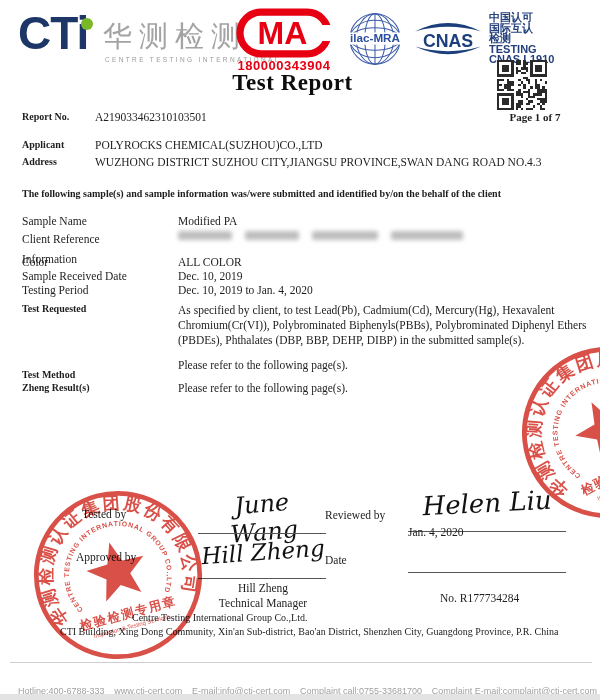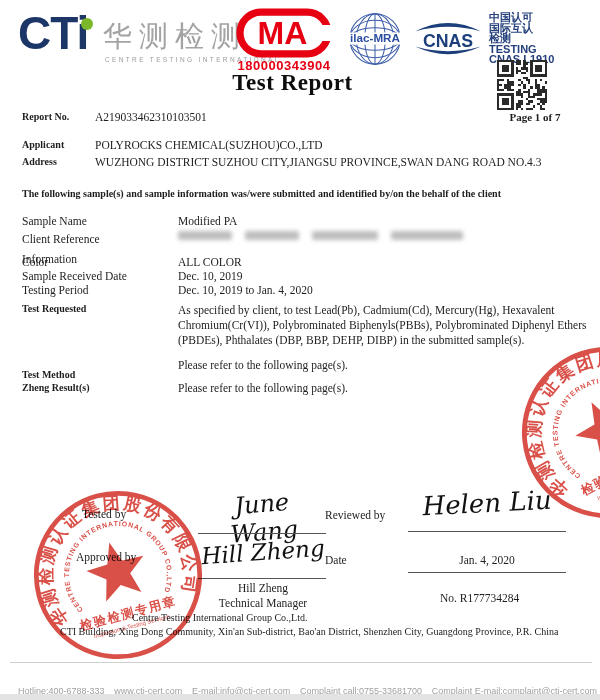--- a/index.html
+++ b/index.html
@@ -264,21 +264,21 @@
   <div class="abs sigline" style="left:198px;top:578px;width:128px;"></div>
 
   <div class="abs val" style="left:198px;top:582px;width:130px;text-align:center;">Hill Zheng</div>
   <div class="abs val" style="left:198px;top:597px;width:130px;text-align:center;">Technical Manager</div>
 
   <div class="abs plain" style="left:325px;top:509px;">Reviewed by</div>
   <div class="abs sig" style="left:412px;top:488px;width:150px;font-size:26px;transform:rotate(-3deg);">Helen Liu</div>
   <div class="abs sigline" style="left:408px;top:531px;width:158px;"></div>
 
   <div class="abs plain" style="left:325px;top:554px;">Date</div>
-  <div class="abs val" style="left:408px;top:554px;width:158px;text-align:center;">Jan. 4, 2020</div>
+  <div class="abs val" style="left:408px;top:526px;width:158px;">Jan. 4, 2020</div>
   <div class="abs sigline" style="left:408px;top:572px;width:158px;"></div>
 
   <div class="abs val" style="left:440px;top:592px;">No.  R177734284</div>
 
   <div class="abs small-co" style="left:132px;top:612px;">Centre Testing International Group Co.,Ltd.</div>
   <div class="abs small-co" style="left:60px;top:626px;width:528px;">CTI Building, Xing Dong Community, Xin'an Sub-district, Bao'an District, Shenzhen City, Guangdong Province, P.R. China</div>
 
   <div class="abs stamp" style="left:32px;top:489px;width:172px;height:172px;transform:rotate(-15deg);"><svg viewBox="0 0 200 200" width="100%" height="100%">
     <defs>
       <path id="cnRs0" d="M100,100 m-77,0 a77,77 0 1,1 154,0 a77,77 0 1,1 -154,0"></path>

